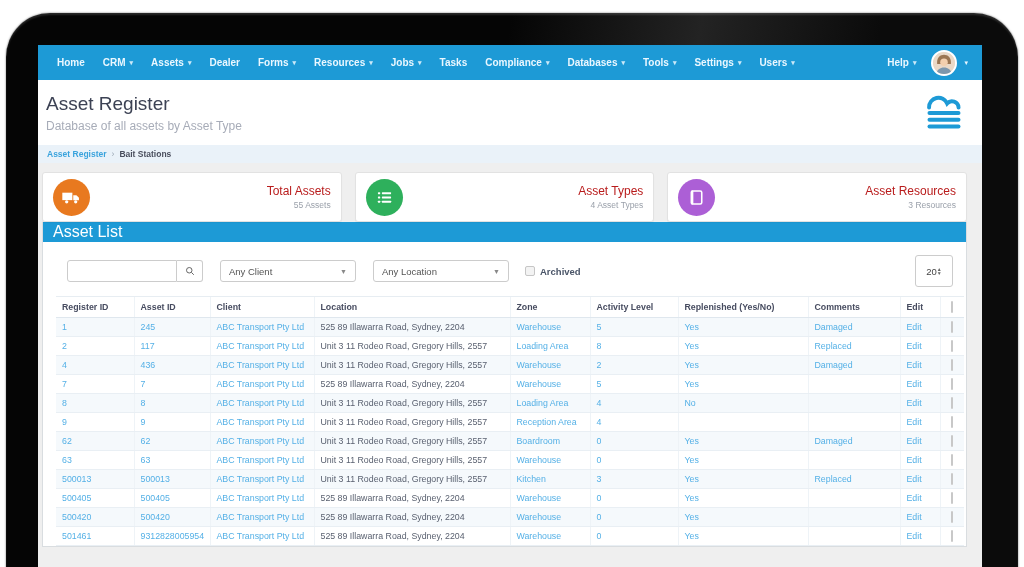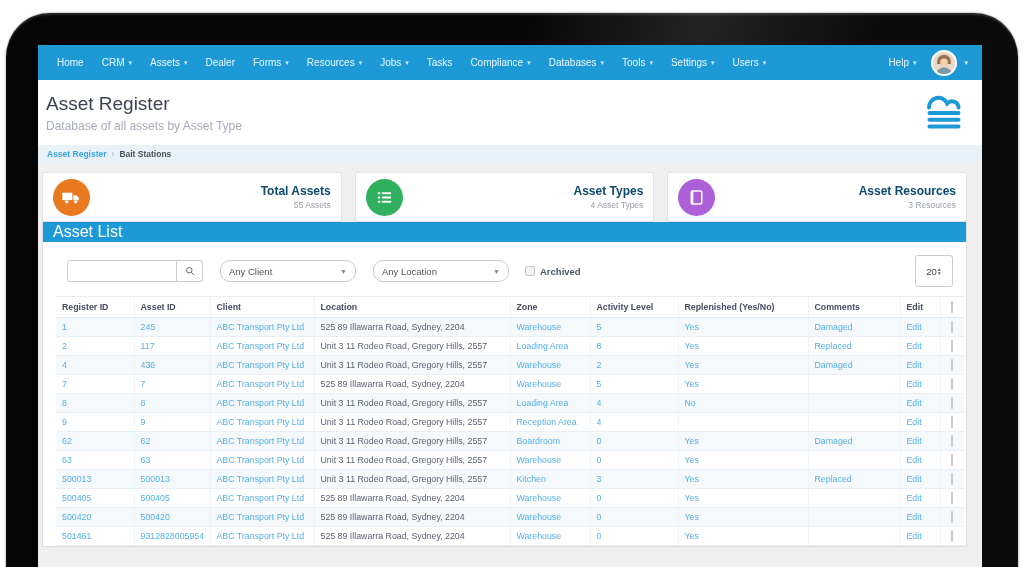--- a/index.html
+++ b/index.html
@@ -13,21 +13,21 @@
     background:linear-gradient(100deg,#050505 45%,#232323 62%,#0b0b0b 78%);
     box-shadow:inset 0 2px 2px rgba(255,255,255,.14), 0 0 2px rgba(0,0,0,.6); }
 
   
   .screen { position:absolute; left:38px; top:45px; width:944px; height:522px;
     background:#efefef; overflow:hidden; }
 
   
   .navbar { height:35px; background:#1d9ad6; display:flex; align-items:center;
     padding:0 10px; }
-  .nav-item { padding:0 9px; font-size:10px; font-weight:normal; color:#eaf7ff;
+  .nav-item { padding:0 9px; font-size:10px; font-weight:bold; color:#eaf7ff;
     cursor:pointer; white-space:nowrap; line-height:35px; }
   .caret { font-size:7px; margin-left:4px; opacity:.85; vertical-align:1px; }
   .nav-right { margin-left:auto; display:flex; align-items:center; }
   .avatar { width:26px; height:26px; border-radius:50%; border:2px solid #fff;
     overflow:hidden; margin:0 3px 0 6px; cursor:pointer; flex:none; background:#ead9c8; }
   .avatar svg { width:100%; height:100%; display:block; }
   .nav-caret-end { color:#eaf7ff; font-size:7px; cursor:pointer; padding:0 4px; }
 
   
   .page-header { background:#fff; height:65px; display:flex; align-items:center;
@@ -47,21 +47,21 @@
 
   
   .stats { display:flex; gap:13px; }
   .stat-card { flex:1; background:#fff; border:1px solid #e2e2e2; border-radius:3px;
     height:50px; display:flex; align-items:center; padding:0 10px;
     box-shadow:0 1px 1px rgba(0,0,0,.04); }
   .stat-icon { width:37px; height:37px; border-radius:50%; flex:none;
     display:flex; align-items:center; justify-content:center; }
   .stat-icon svg { width:21px; height:21px; }
   .stat-text { margin-left:auto; text-align:right; }
-  .stat-title { color:#0c4a6e; font-size:12px; font-weight:bold; }
+  .stat-title { color:#b91c1c; font-size:12px; font-weight:normal; }
   .stat-line { color:#9aa0aa; font-size:8.5px; margin-top:2px; }
 
   
   .tabs-row { display:flex; align-items:flex-end; margin-top:11px; }
   .tab { padding:4px 11px 5px; font-size:9px; font-weight:bold; color:#3aa3dd;
     background:#fff; border:1px solid #ddd; border-bottom:none;
     border-radius:3px 3px 0 0; margin-right:3px; cursor:pointer; white-space:nowrap; }
   .tab.active { background:#f0ad4e; color:#fff; border-color:#f0ad4e; }
   .tab-actions { margin-left:auto; display:flex; gap:4px; padding-bottom:3px; }
   .btn-green { background:#90c65e; color:#fff; border:1px solid #83ba51;
@@ -77,21 +77,21 @@
   
   .filters { display:flex; align-items:center; font-size:9.5px; }
   .search-group { display:flex; margin-left:11px; }
   .search-input { width:110px; height:22px; border:1px solid #ccc;
     border-radius:3px 0 0 3px; padding:0 6px; font-size:9.5px; outline:none;
     font-family:inherit; }
   .search-btn { width:26px; height:22px; border:1px solid #ccc; border-left:none;
     border-radius:0 3px 3px 0; background:#fff; display:flex; align-items:center;
     justify-content:center; cursor:pointer; }
   .search-btn svg { width:12px; height:12px; }
-  .select { width:136px; height:22px; border:1px solid #ccc; border-radius:10px;
+  .select { width:136px; height:22px; border:1px solid #ccc; border-radius:3px;
     background:#fff; display:flex; align-items:center; justify-content:space-between;
     padding:0 8px; margin-left:17px; color:#555; cursor:pointer; }
   .select .caret-d { color:#888; font-size:7px; }
   .archived { display:flex; align-items:center; margin-left:16px; color:#4a5568;
     font-weight:bold; cursor:pointer; }
   .checkbox { width:10px; height:10px; background:#f3f3f3; border:1px solid #c6c6c6;
     border-radius:2px; margin-right:5px; }
   .page-size { margin-left:auto; width:38px; height:32px; border:1px solid #ccc;
     border-radius:3px; background:#fff; display:flex; align-items:center;
     justify-content:center; gap:0; color:#444; cursor:pointer; }

